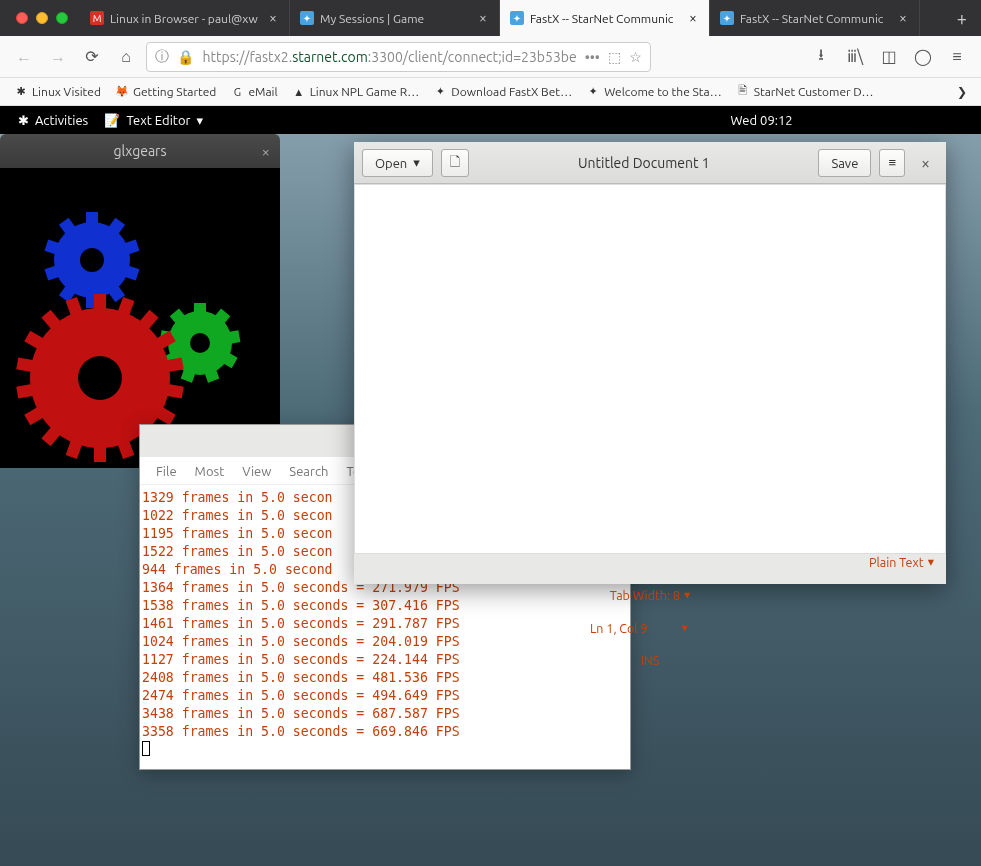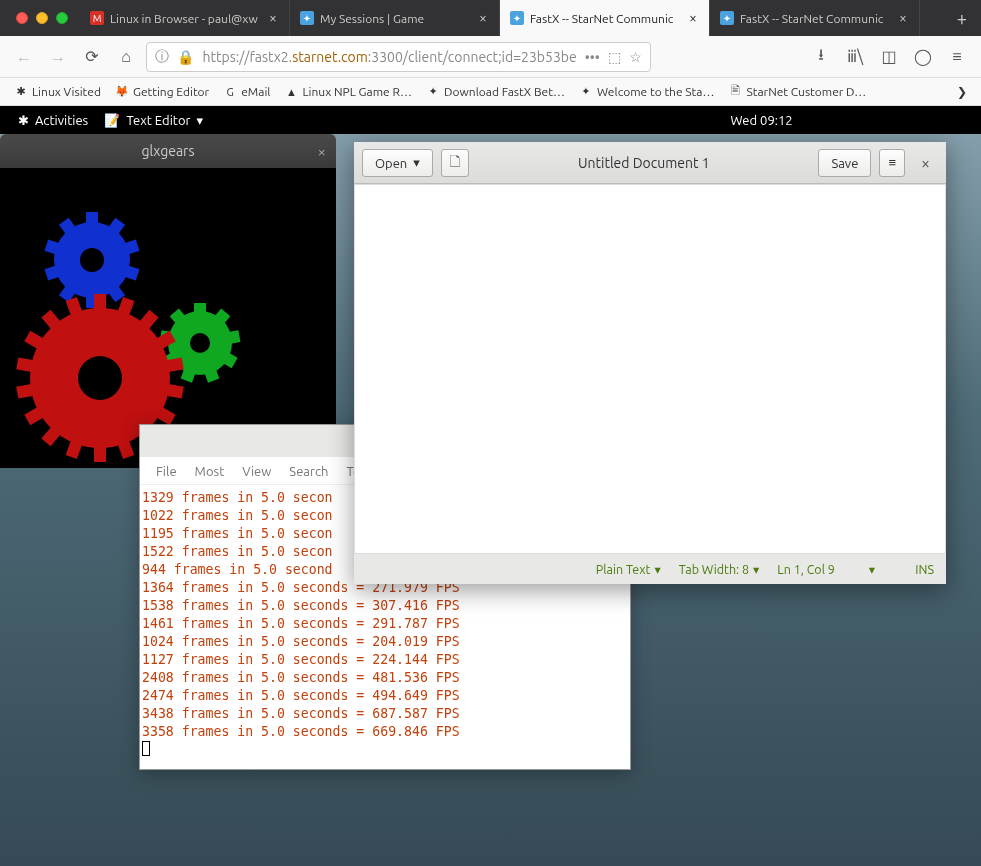--- a/index.html
+++ b/index.html
@@ -18,57 +18,57 @@
 .tab .favicon { width: 14px; height: 14px; flex: 0 0 14px; display: flex; align-items: center; justify-content: center; font-size: 10px; }
 .tab .tlabel { overflow: hidden; white-space: nowrap; text-overflow: ellipsis; flex: 1; }
 .tab .tx { font-size: 14px; line-height: 1; padding: 2px; }
 .newtab { color: #ccc; font-size: 18px; padding: 0 14px; display: flex; align-items: center; }
 
 .nav-row { height: 42px; display: flex; align-items: center; gap: 6px; padding: 0 10px; background: #f9f9fa; border-bottom: 1px solid #ddd; }
 .nav-btn { width: 28px; height: 28px; display: flex; align-items: center; justify-content: center; color: #555; font-size: 16px; border-radius: 4px; }
 .nav-btn.disabled { color: #bbb; }
 .url-bar { flex: 1; height: 30px; border: 1px solid #ccc; border-radius: 4px; display: flex; align-items: center; padding: 0 8px; gap: 8px; background: #fff; max-width: 540px; font-size: 14px; color: #888; }
 .url-bar .lock { color: #12bc00; }
-.url-bar .domain { color: #a16207; }
+.url-bar .domain { color: #14532d; }
 
 .bookmarks { height: 28px; display: flex; align-items: center; gap: 2px; padding: 0 8px; background: #f9f9fa; font-size: 12px; color: #333; border-bottom: 1px solid #ddd; }
 .bm { display: flex; align-items: center; gap: 4px; padding: 2px 6px; white-space: nowrap; }
 .bm .bico { width: 14px; height: 14px; display: inline-flex; align-items: center; justify-content: center; font-size: 11px; }
 .bm-arrow { margin-left: auto; padding: 0 6px; }
 
 
 .viewport { position: relative; height: calc(866px - 106px); overflow: hidden; background: linear-gradient(180deg,#8aa3b0 0%,#4e6b78 40%,#354a54 100%); }
 
 
 .gtop { height: 28px; background: #000; color: #fff; display: flex; align-items: center; font-size: 13px; padding: 0 10px; }
 .gtop .gact { display: flex; align-items: center; gap: 6px; padding: 0 8px; }
 .gtop .clock { position: absolute; left: 50%; transform: translateX(240px); }
 
 
-.win-gears { position: absolute; top: 28px; left: 0; width: 336px; }
+.win-gears { position: absolute; top: 28px; left: 0; width: 280px; }
 .win-gears .titlebar { height: 34px; background: linear-gradient(#4a4a4a,#3a3a3a); color: #ccc; display: flex; align-items: center; justify-content: center; font-size: 14px; border-radius: 6px 6px 0 0; position: relative; }
 .win-gears .titlebar .wx { position: absolute; right: 10px; font-size: 15px; color: #aaa; }
 .win-gears .gears-canvas { height: 300px; background: #000; position: relative; overflow: hidden; }
 
 
 .win-term { position: absolute; top: 318px; left: 139px; width: 492px; background: #fff; border: 1px solid #999; box-shadow: 0 4px 18px rgba(0,0,0,.3); }
 .win-term .titlebar { height: 32px; background: #e8e8e6; display: flex; align-items: center; justify-content: center; font-size: 14px; color: #555; }
 .win-term .menubar { height: 28px; display: flex; align-items: center; gap: 2px; padding: 0 8px; color: #777; font-size: 13px; border-bottom: 1px solid #eee; }
 .win-term .menubar span { padding: 2px 8px; }
 .win-term .termbody { background: #fff; padding: 4px 2px 8px 2px; font-family: "Menlo","Consolas",monospace; font-size: 13.2px; line-height: 18px; color: #c2410c; white-space: pre; overflow: hidden; }
 .win-term .cursor { display: inline-block; width: 8px; height: 15px; border: 1px solid #000; }
 
 
 .win-gedit { position: absolute; top: 36px; left: 354px; width: 592px; background: #fff; box-shadow: 0 6px 24px rgba(0,0,0,.4); }
 .win-gedit .gtitle { height: 42px; background: linear-gradient(#e8e8e6,#dcdcda); border-bottom: 1px solid #bbb; display: flex; align-items: center; padding: 0 8px; gap: 8px; }
 .gbtn { height: 28px; padding: 0 12px; background: linear-gradient(#fdfdfd,#ececea); border: 1px solid #aaa; border-radius: 3px; font-size: 13px; color: #333; display: flex; align-items: center; gap: 6px; }
 .gbtn.icon { padding: 0 8px; }
 .gtitle .spacer { flex: 1; text-align: center; font-size: 14px; color: #333; }
 .win-gedit .editor-area { height: 370px; background: #fff; border: 1px solid #ddd; margin: 0; }
-.win-gedit .statusbar { height: 30px; background: #e8e8e6; display: flex; align-items: center; font-size: 12.5px; color: #4d7c0f; padding: 0 12px; gap: 18px; }
+.win-gedit .statusbar { height: 30px; background: #e8e8e6; display: flex; align-items: center; font-size: 12.5px; color: #c2410c; padding: 0 12px; gap: 18px; flex-direction: column; }
 .statusbar .sb { display: flex; align-items: center; gap: 4px; }
 .statusbar .push { margin-left: auto; }
 </style>
 </head>
 <body>
 
 <div class="browser-chrome">
   <div class="tab-strip">
     <div class="traffic-lights">
       <div class="tl r"></div>
@@ -124,21 +124,21 @@
   </div>
 
   <div class="bookmarks">
     <div id="bm-host" style="display:flex;align-items:center;gap:2px;">
         <div class="bm">
           <span class="bico">✱</span>
           <span>Linux Visited</span>
         </div>
         <div class="bm">
           <span class="bico">🦊</span>
-          <span>Getting Editor</span>
+          <span>Getting Started</span>
         </div>
         <div class="bm">
           <span class="bico">G</span>
           <span>eMail</span>
         </div>
         <div class="bm">
           <span class="bico">▲</span>
           <span>Linux NPL Game R…</span>
         </div>
         <div class="bm">

